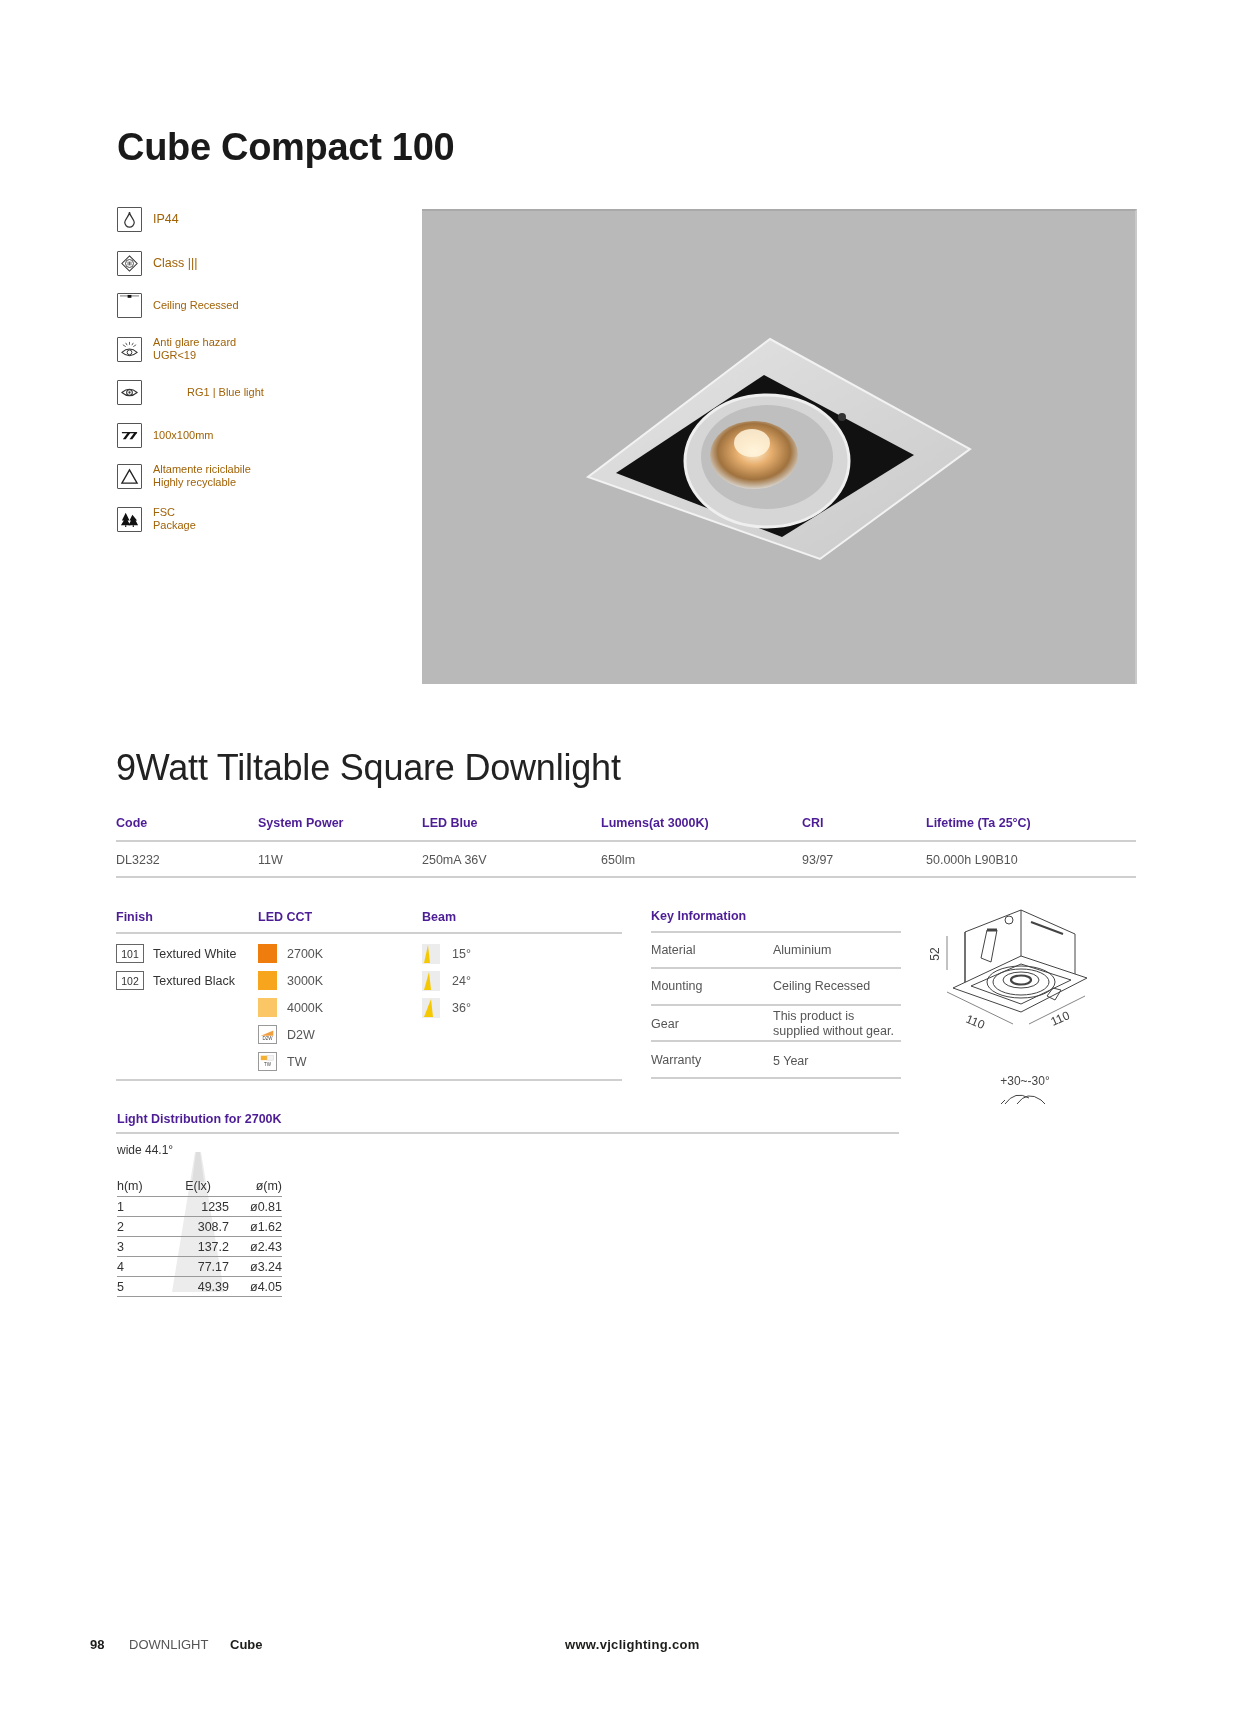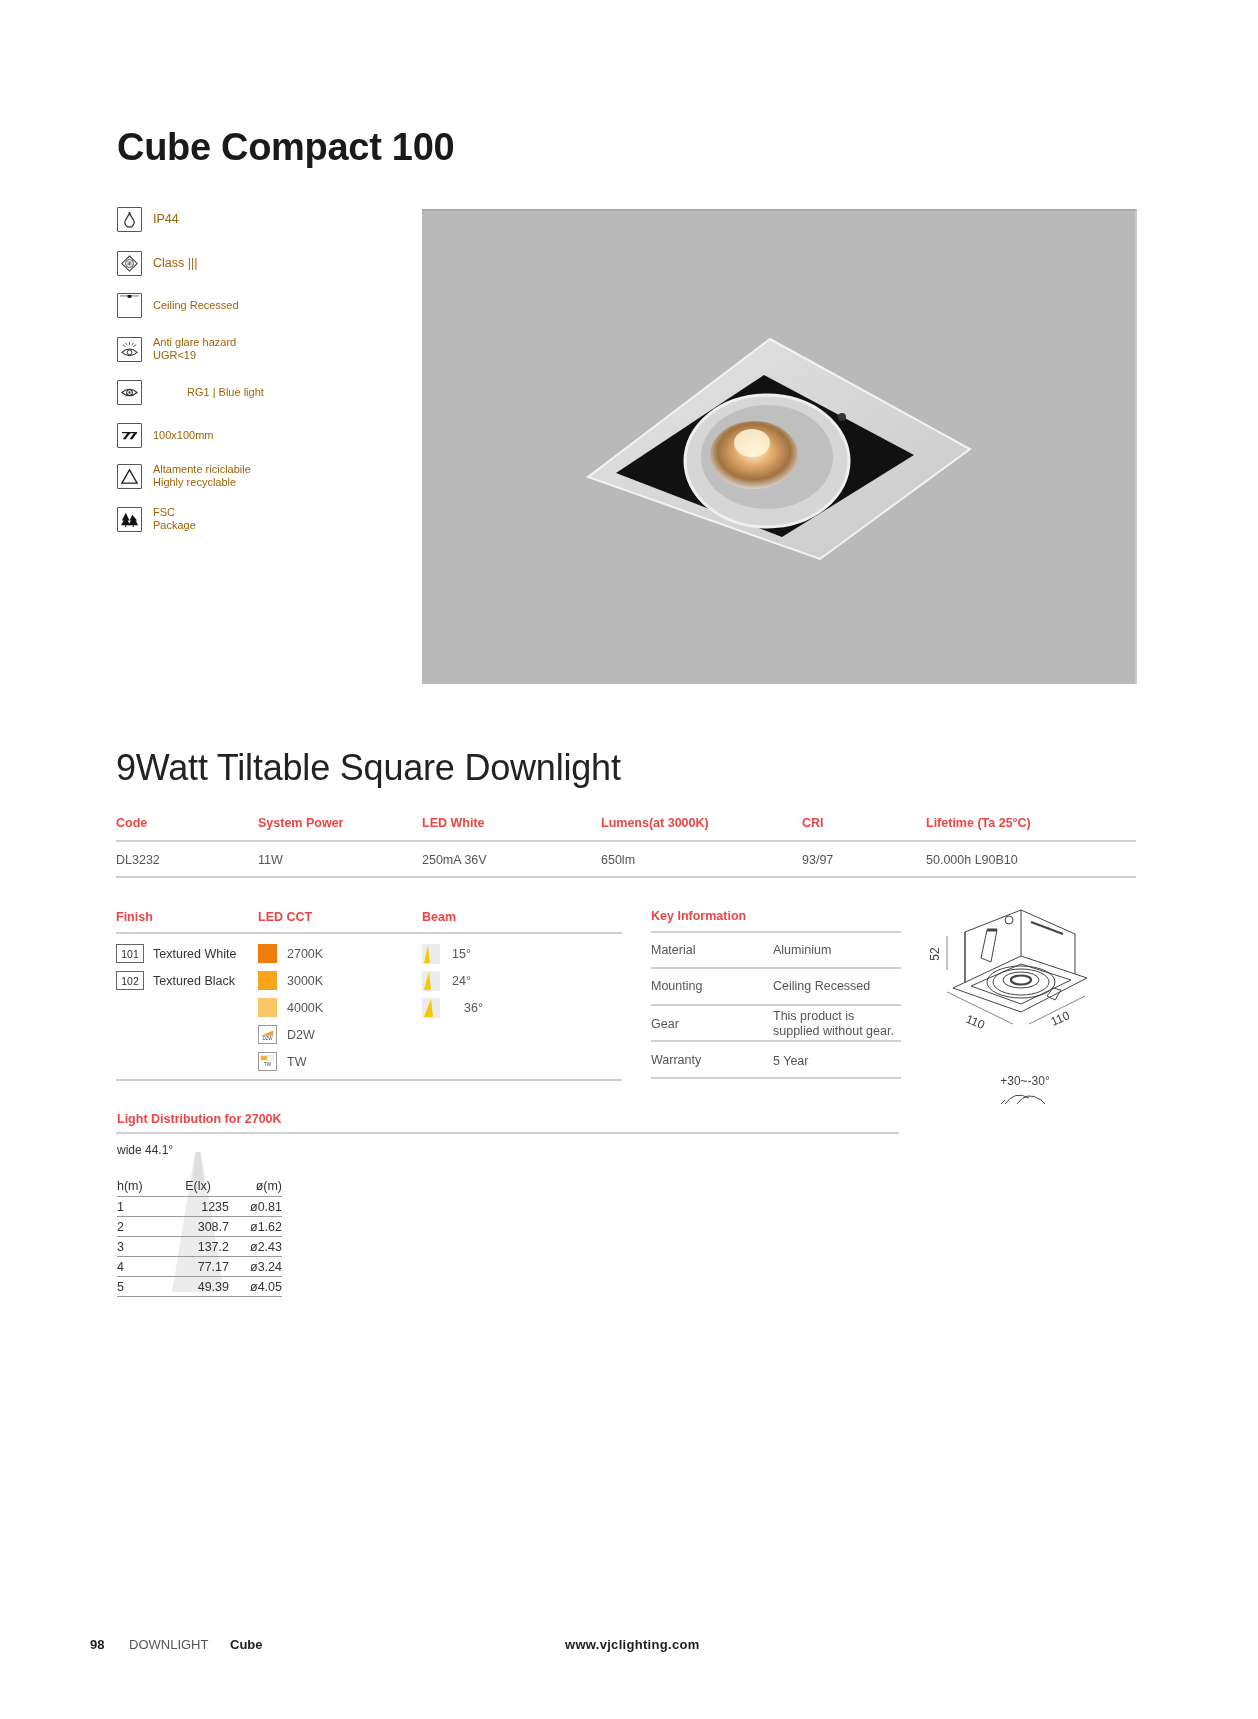--- a/index.html
+++ b/index.html
@@ -7,21 +7,21 @@
   body { position: relative; font-family: "Liberation Sans", sans-serif; color: #1d1d1b; overflow: hidden; }
   .abs { position: absolute; }
   .title { left: 117px; top: 126px; font-size: 38px; font-weight: bold; letter-spacing: -0.3px; color: #1a1a1a; }
   .feat { position: absolute; left: 117px; display: flex; align-items: center; }
   .feat .ico { width: 25px; height: 25px; border: 1.3px solid #555; border-radius: 1px; display: flex; align-items: center; justify-content: center; background: #fff; }
   .feat .ico svg { width: 19px; height: 19px; }
   .feat .lbl { margin-left: 11px; font-size: 11px; line-height: 13px; color: #a16207; }
   .feat .lbl.big { font-size: 12.5px; }
   .photo { left: 422px; top: 209px; width: 715px; height: 475px; background: #b9b9b9; border-top: 2px solid #a9a9a9; border-right: 2px solid #c9c9c9; overflow: hidden; }
   .subtitle { left: 116px; top: 747px; font-size: 36px; font-weight: normal; color: #222; letter-spacing: -0.2px; }
-  .hdr { font-size: 12.5px; font-weight: bold; color: #ef4444; }
+  .hdr { font-size: 12.5px; font-weight: bold; color: #4c1d95; }
   .val { font-size: 12.5px; color: #555; }
   .rule { position: absolute; height: 2px; background: #cfcfcf; }
   .code-box { width: 28px; height: 19px; border: 1px solid #666; font-size: 10.5px; display: flex; align-items: center; justify-content: center; color: #333; }
   .swatch { width: 19px; height: 19px; }
   .beam { width: 18px; height: 20px; position: relative; background: #ececec; }
   .ld-table { position: absolute; left: 117px; top: 1176px; width: 165px; border-collapse: collapse; font-size: 12.5px; color: #333; }
   .ld-table td, .ld-table th { font-weight: normal; padding: 2px 0 1px 0; border-bottom: 1.5px solid #9a9a9a; height: 20px; }
   .ld-table th { text-align: left; }
   .footer { top: 1637px; font-size: 13px; }
 </style>
@@ -148,21 +148,21 @@
     <ellipse cx="330" cy="232" rx="18" ry="14" fill="#fff4dc" opacity="0.85"></ellipse>
     <circle cx="420" cy="206" r="4" fill="#333"></circle>
   </svg>
 </div>
 
 <div class="abs subtitle">9Watt Tiltable Square Downlight</div>
 
 <div class="abs" style="top:816px; left:116px; width:1020px; height:140px;">
   <span class="abs hdr" style="left:0; top:0;">Code</span>
   <span class="abs hdr" style="left:142px; top:0;">System Power</span>
-  <span class="abs hdr" style="left:306px; top:0;">LED White</span>
+  <span class="abs hdr" style="left:306px; top:0;">LED Blue</span>
   <span class="abs hdr" style="left:485px; top:0;">Lumens(at 3000K)</span>
   <span class="abs hdr" style="left:686px; top:0;">CRI</span>
   <span class="abs hdr" style="left:810px; top:0;">Lifetime (Ta 25°C)</span>
   <div class="rule" style="left:0; top:24px; width:1020px;"></div>
   <span class="abs val" style="left:0; top:37px;">DL3232</span>
   <span class="abs val" style="left:142px; top:37px;">11W</span>
   <span class="abs val" style="left:306px; top:37px;">250mA 36V</span>
   <span class="abs val" style="left:485px; top:37px;">650lm</span>
   <span class="abs val" style="left:686px; top:37px;">93/97</span>
   <span class="abs val" style="left:810px; top:37px;">50.000h L90B10</span>
@@ -221,21 +221,21 @@
           <path d="M6 1 L2 19 H8 Z" fill="#f5c800"></path>
         </svg></span>
     <span class="val" style="margin-left:12px;">15°</span>
   </div>
   <div class="abs" style="left:306px; top:61px; display:flex; align-items:center;">
     <span class="beam"><svg width="18" height="20" viewBox="0 0 18 20">
           <path d="M7 1 L2 19 H9 Z" fill="#f5c800"></path>
         </svg></span>
     <span class="val" style="margin-left:12px;">24°</span>
   </div>
-  <div class="abs" style="left:306px; top:88px; display:flex; align-items:center;gap:12px;">
+  <div class="abs" style="left:306px; top:88px; display:flex; align-items:center;">
     <span class="beam"><svg width="18" height="20" viewBox="0 0 18 20">
           <path d="M9 1 L2 19 H11 Z" fill="#f5c800"></path>
         </svg></span>
     <span class="val" style="margin-left:12px;">36°</span>
   </div>
 
   <div class="rule" style="left:0; top:169px; width:506px;"></div>
 </div>
 
 <div class="abs" style="top:909px; left:651px; width:250px; height:180px;">

